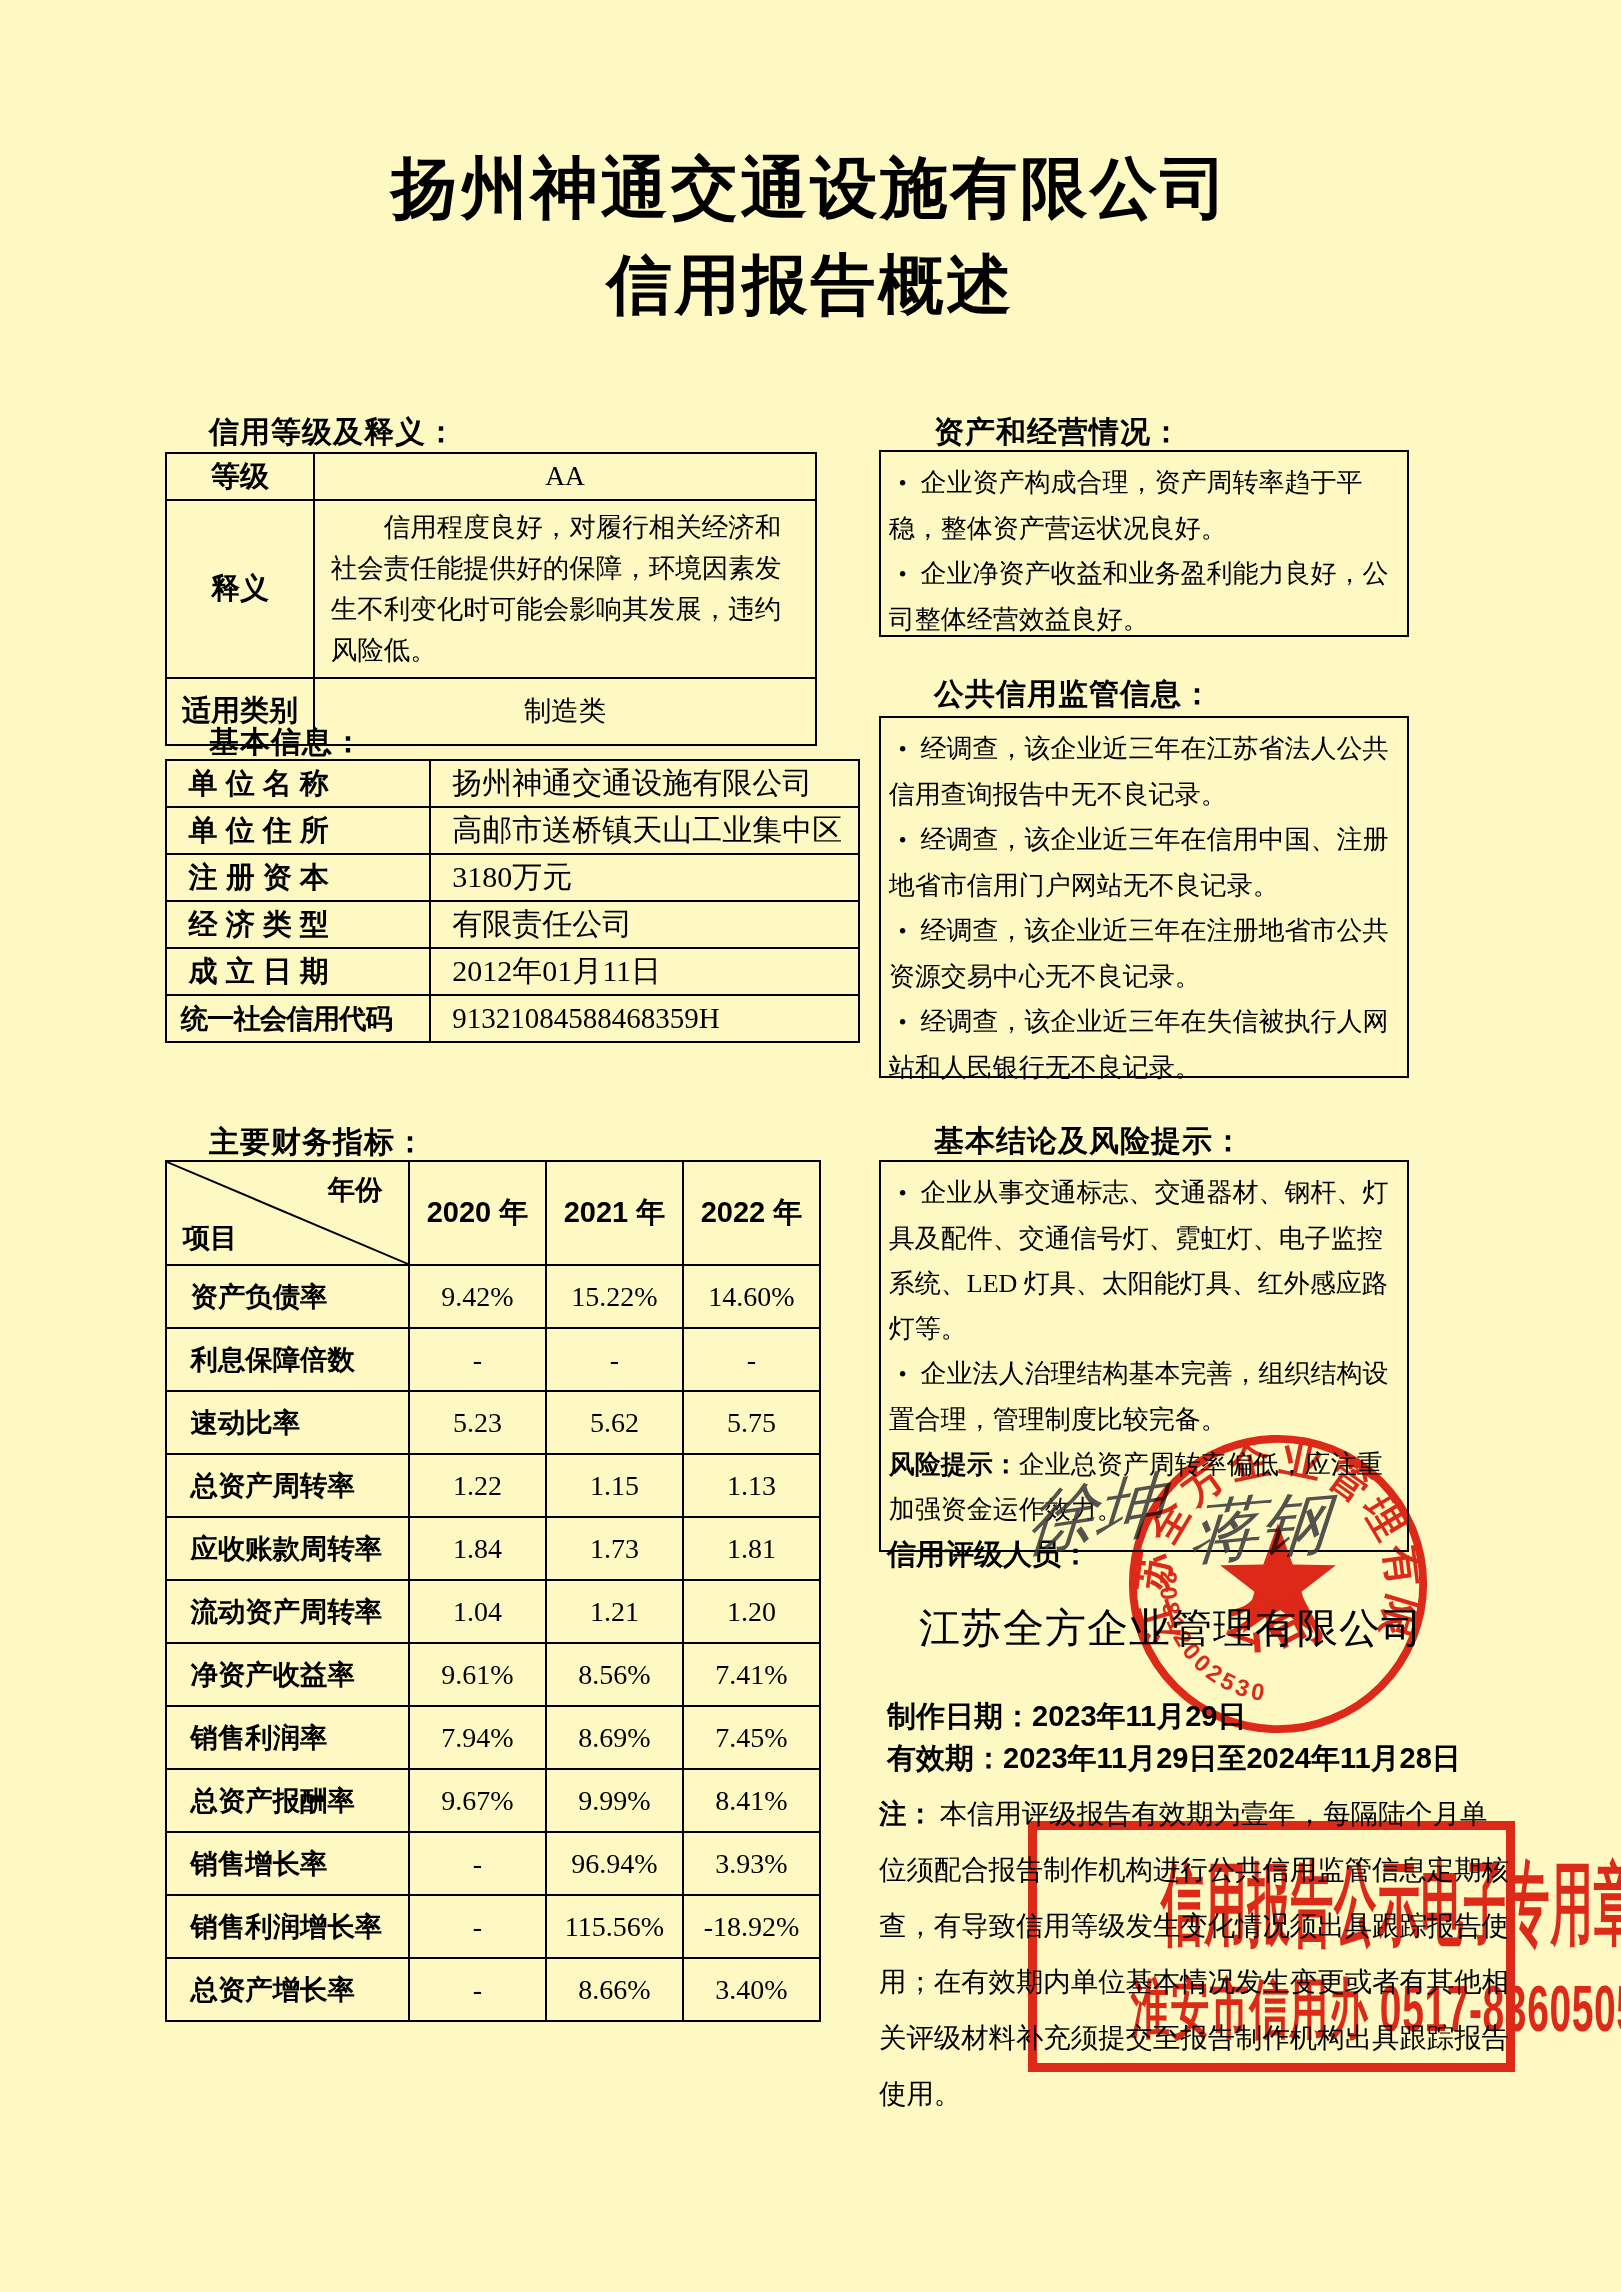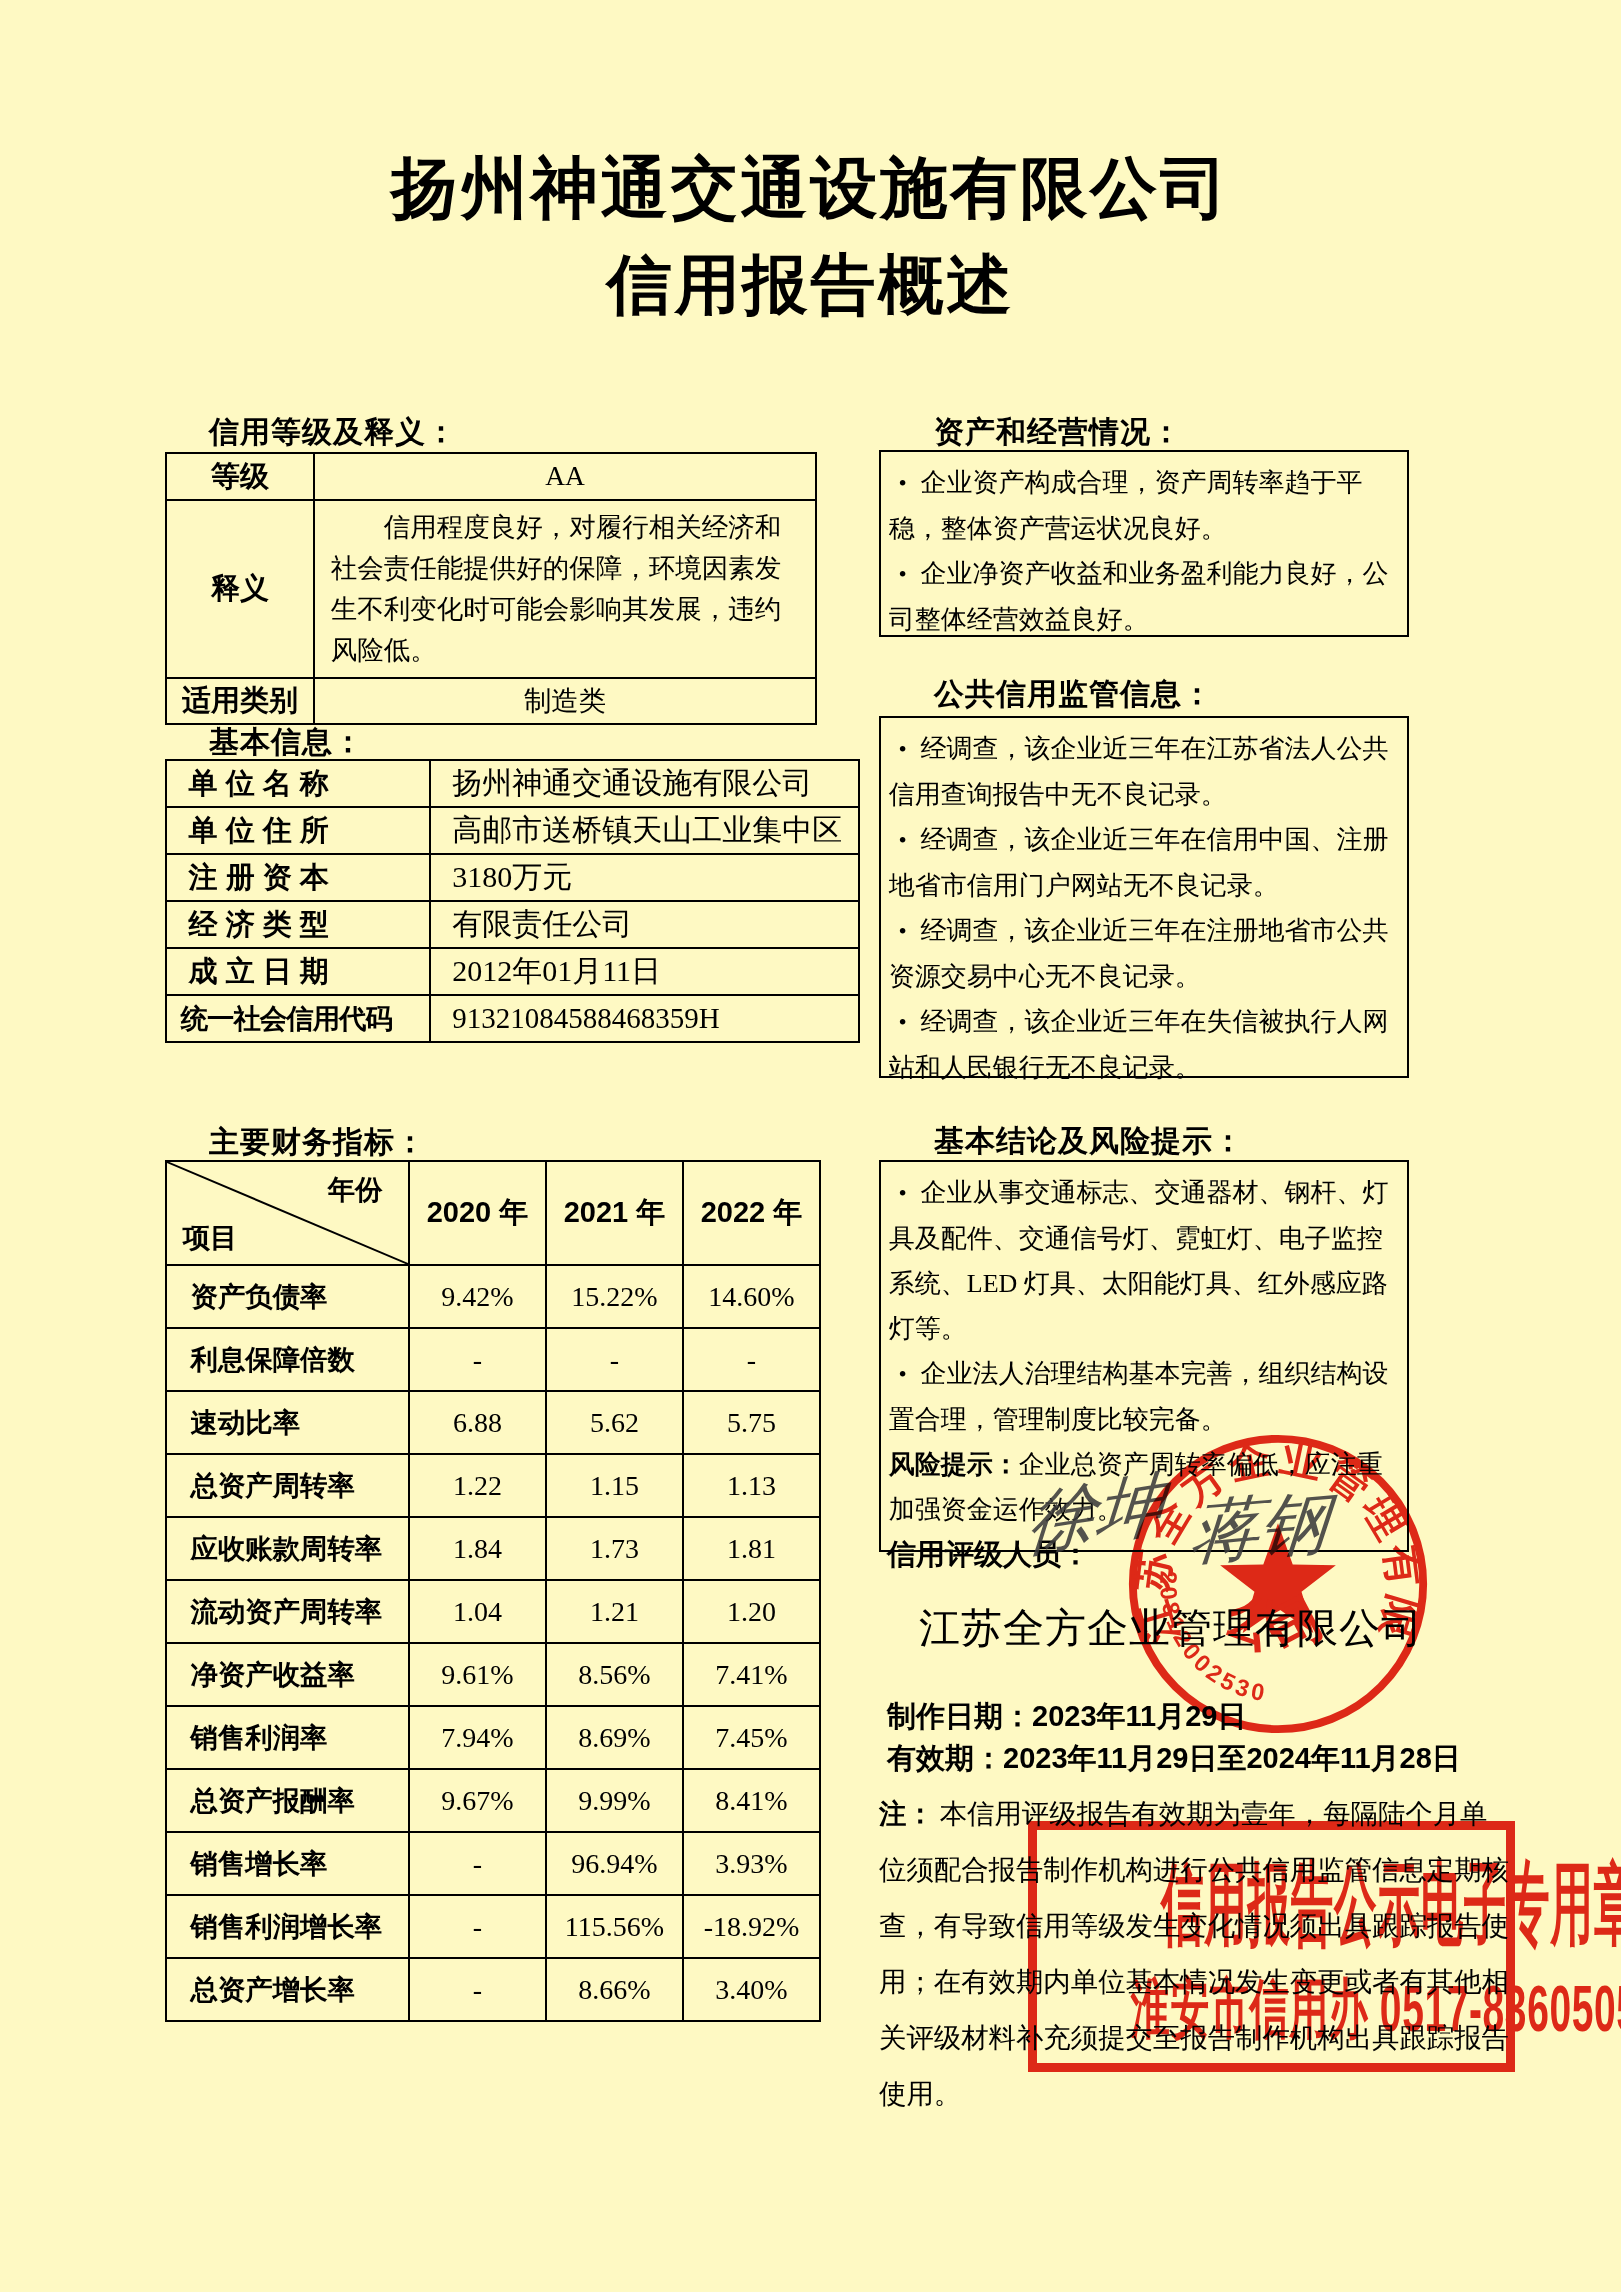--- a/index.html
+++ b/index.html
@@ -89,21 +89,21 @@
         <tr style="height:47px;">
       <th class="lbl">等级</th>
       <td class="center">AA</td>
     </tr>
     <tr style="height:123px;">
       <th class="lbl">释义</th>
       <td>
             <p class="expl">信用程度良好，对履行相关经济和社会责任能提供好的保障，环境因素发生不利变化时可能会影响其发展，违约风险低。</p>
           </td>
     </tr>
-    <tr style="height:46px;">
+    <tr style="height:67px;">
       <th class="lbl">适用类别</th>
       <td class="center">制造类</td>
     </tr>
   </tbody>
     </table>
 
   <div class="abs sec-h" style="left:209px;top:722px;">基本信息：</div>
 
   <table class="abs t-basic" style="left:165px;top:759px;">
     <tbody>
@@ -159,21 +159,21 @@
           <td>14.60%</td>
         </tr>
       <tr>
           <th class="lbl">利息保障倍数</th>
           <td>-</td>
           <td>-</td>
           <td>-</td>
         </tr>
       <tr>
           <th class="lbl">速动比率</th>
-          <td>6.88</td>
+          <td>5.23</td>
           <td>5.62</td>
           <td>5.75</td>
         </tr>
       <tr>
           <th class="lbl">总资产周转率</th>
           <td>1.22</td>
           <td>1.15</td>
           <td>1.13</td>
         </tr>
       <tr>

